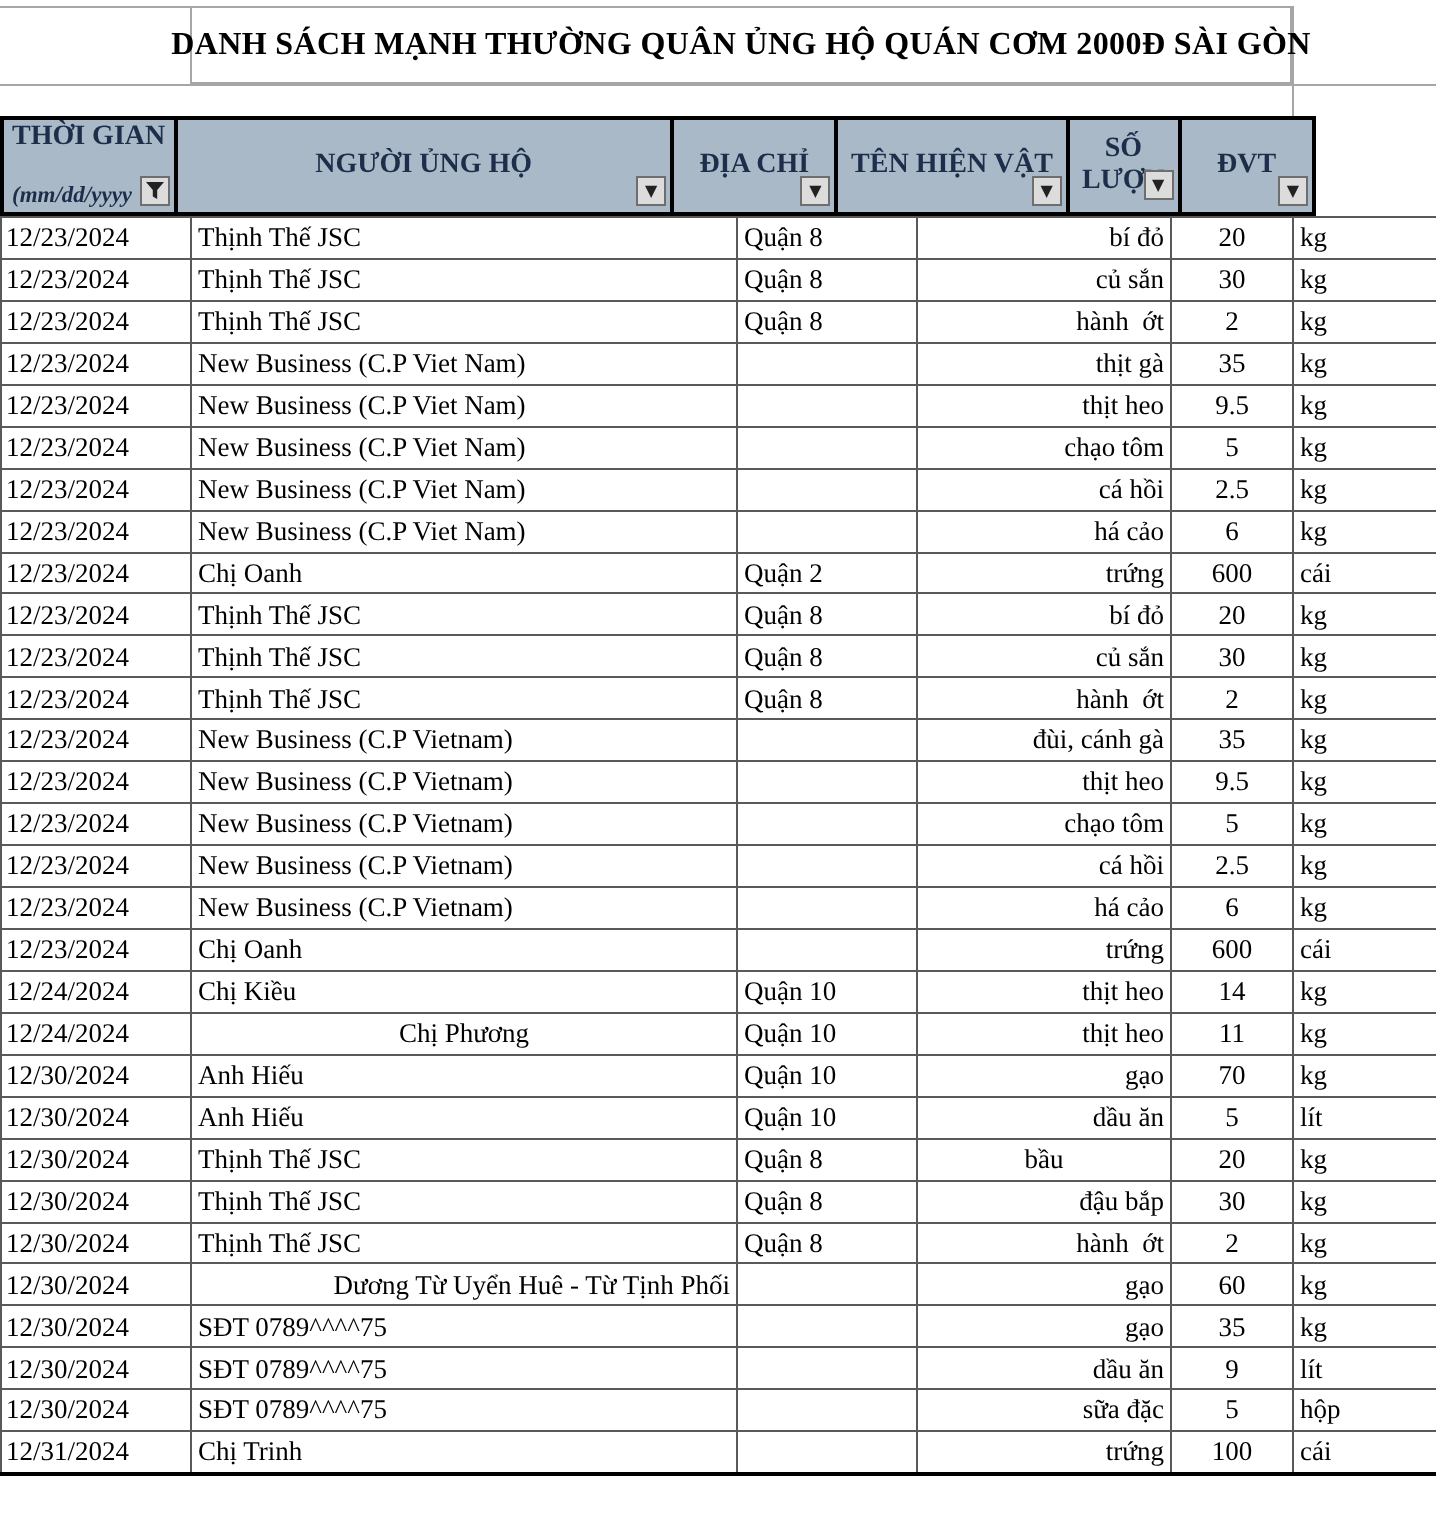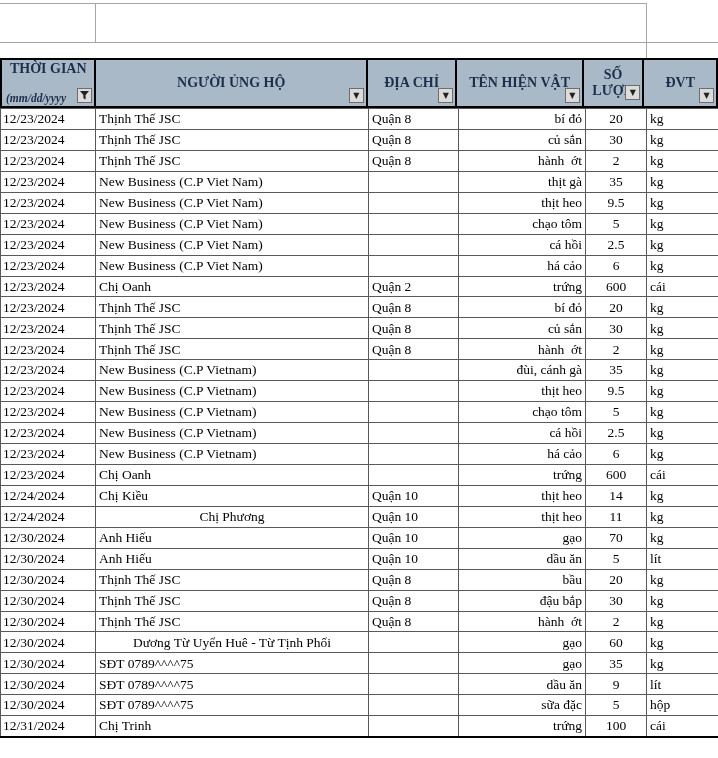--- a/index.html
+++ b/index.html
@@ -4,21 +4,21 @@
 <style>
   html,body{margin:0;padding:0;background:#fff;}
   #sheet{position:relative;width:718px;height:758px;background:#fff;
          font-family:"Liberation Serif","DejaVu Serif",serif;color:#000;overflow:hidden;}
   .gridline{position:absolute;background:#a6a6a6;}
   
   #title-cell{position:absolute;left:95px;top:3px;width:551px;height:39px;box-sizing:border-box;
               border:1px solid #a6a6a6;display:flex;align-items:center;justify-content:center;
               font-weight:bold;font-size:16px;letter-spacing:.2px;white-space:nowrap;}
   
-  #header-row{position:absolute;left:0;top:58px;width:718px;height:50px;box-sizing:border-box;
+  #header-row{position:absolute;left:0;top:58px;width:658px;height:50px;box-sizing:border-box;
               display:flex;border:2px solid #000;background:var(--hdr-bg,#aab9c8);}
   .hcell{position:relative;box-sizing:border-box;border-right:2px solid #000;
          display:flex;flex-direction:column;align-items:center;justify-content:center;
          color:var(--hdr-text,#1c2e4a);font-weight:bold;font-size:14px;line-height:1.15;}
   .hcell:last-child{border-right:none;}
   .hlabel{white-space:pre-line;text-align:center;}
   .hsub{font-style:italic;font-weight:bold;font-size:11.5px;align-self:flex-start;
         padding-left:4px;margin-top:15px;white-space:nowrap;}
   .hbtn{position:absolute;right:2px;bottom:3px;width:15px;height:15px;box-sizing:border-box;
         background:#dcdcdc;border:1px solid #6e6e6e;display:flex;align-items:center;
@@ -36,20 +36,21 @@
 </head>
 <body>
 
 <div id="sheet" style="--hdr-bg: #aab9c8; --hdr-text: #1c2e4a;">
 
   <div class="gridline" style="left:0;top:3px;width:646px;height:1px;"></div>
   <div class="gridline" style="left:95px;top:3px;width:1px;height:39px;"></div>
   <div class="gridline" style="left:646px;top:3px;width:1px;height:55px;"></div>
   <div class="gridline" style="left:0;top:42px;width:718px;height:1px;"></div>
 
+  <div id="title-cell">DANH SÁCH MẠNH THƯỜNG QUÂN ỦNG HỘ QUÁN CƠM 2000Đ SÀI GÒN</div>
 
   <div id="header-row">
 
     <div class="hcell" style="width:95px;">
       <span class="hlabel">THỜI GIAN</span>
       <span class="hsub">(mm/dd/yyyy</span>
       <button class="hbtn" title="">
         <svg width="11" height="11" viewBox="0 0 11 11">
           <polygon points="1,1 10,1 6.6,5 6.6,9.5 4.4,8.2 4.4,5" fill="#222"></polygon>
         </svg>
@@ -277,21 +278,21 @@
           <td class="col-1" style="text-align: left;">Anh Hiếu</td>
           <td class="col-2" style="text-align: left;">Quận 10</td>
           <td class="col-3" style="text-align: right;">dầu ăn</td>
           <td class="col-4" style="text-align: center;">5</td>
           <td class="col-5" style="text-align: left;">lít</td>
         </tr>
         <tr>
           <td class="col-0" style="text-align: left;">12/30/2024</td>
           <td class="col-1" style="text-align: left;">Thịnh Thế JSC</td>
           <td class="col-2" style="text-align: left;">Quận 8</td>
-          <td class="col-3" style="text-align: right; margin-left: 48px;">bầu</td>
+          <td class="col-3" style="text-align: center; margin-left: 48px;">bầu</td>
           <td class="col-4" style="text-align: center;">20</td>
           <td class="col-5" style="text-align: left;">kg</td>
         </tr>
         <tr>
           <td class="col-0" style="text-align: left;">12/30/2024</td>
           <td class="col-1" style="text-align: left;">Thịnh Thế JSC</td>
           <td class="col-2" style="text-align: left;">Quận 8</td>
           <td class="col-3" style="text-align: right;">đậu bắp</td>
           <td class="col-4" style="text-align: center;">30</td>
           <td class="col-5" style="text-align: left;">kg</td>
@@ -299,21 +300,21 @@
         <tr>
           <td class="col-0" style="text-align: left;">12/30/2024</td>
           <td class="col-1" style="text-align: left;">Thịnh Thế JSC</td>
           <td class="col-2" style="text-align: left;">Quận 8</td>
           <td class="col-3" style="text-align: right;">hành  ớt</td>
           <td class="col-4" style="text-align: center;">2</td>
           <td class="col-5" style="text-align: left;">kg</td>
         </tr>
         <tr>
           <td class="col-0" style="text-align: left;">12/30/2024</td>
-          <td class="col-1" style="text-align: center;">Dương Từ Uyển Huê - Từ Tịnh Phối</td>
+          <td class="col-1" style="text-align: right;">Dương Từ Uyển Huê - Từ Tịnh Phối</td>
           <td class="col-2" style="text-align: left;"></td>
           <td class="col-3" style="text-align: right;">gạo</td>
           <td class="col-4" style="text-align: center;">60</td>
           <td class="col-5" style="text-align: left;">kg</td>
         </tr>
         <tr>
           <td class="col-0" style="text-align: left;">12/30/2024</td>
           <td class="col-1" style="text-align: left;">SĐT 0789^^^^75</td>
           <td class="col-2" style="text-align: left;"></td>
           <td class="col-3" style="text-align: right;">gạo</td>

